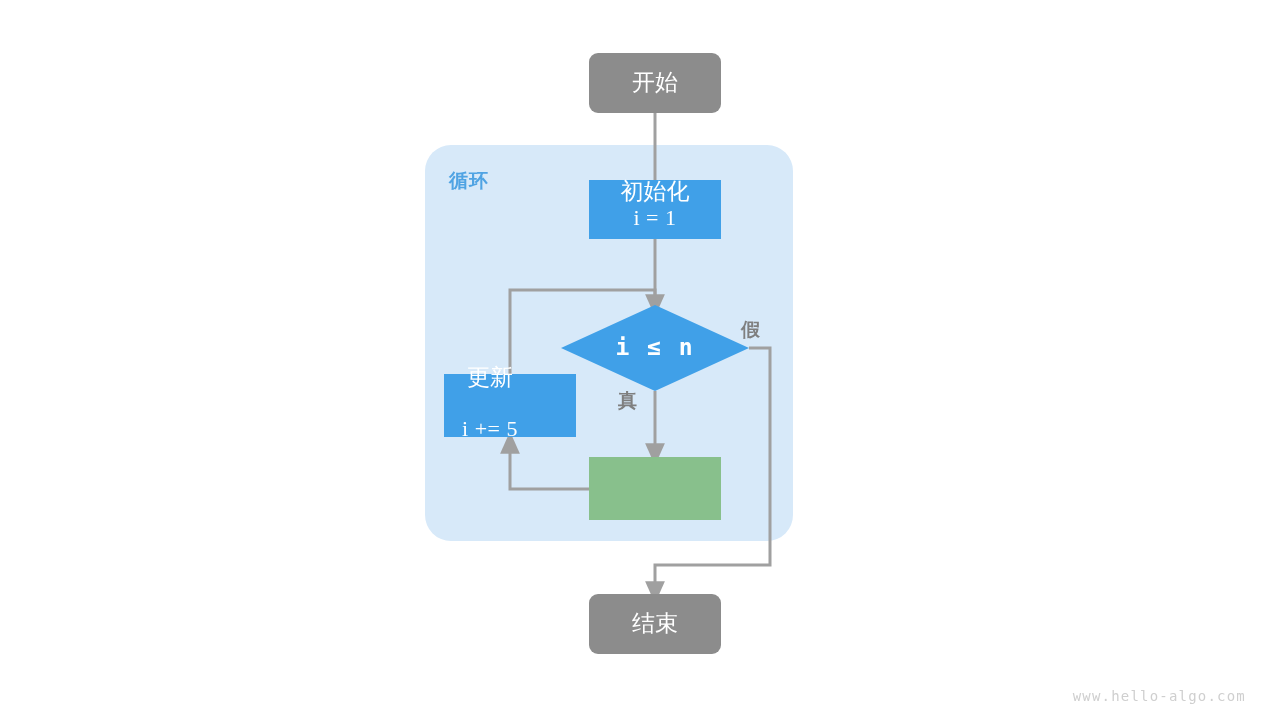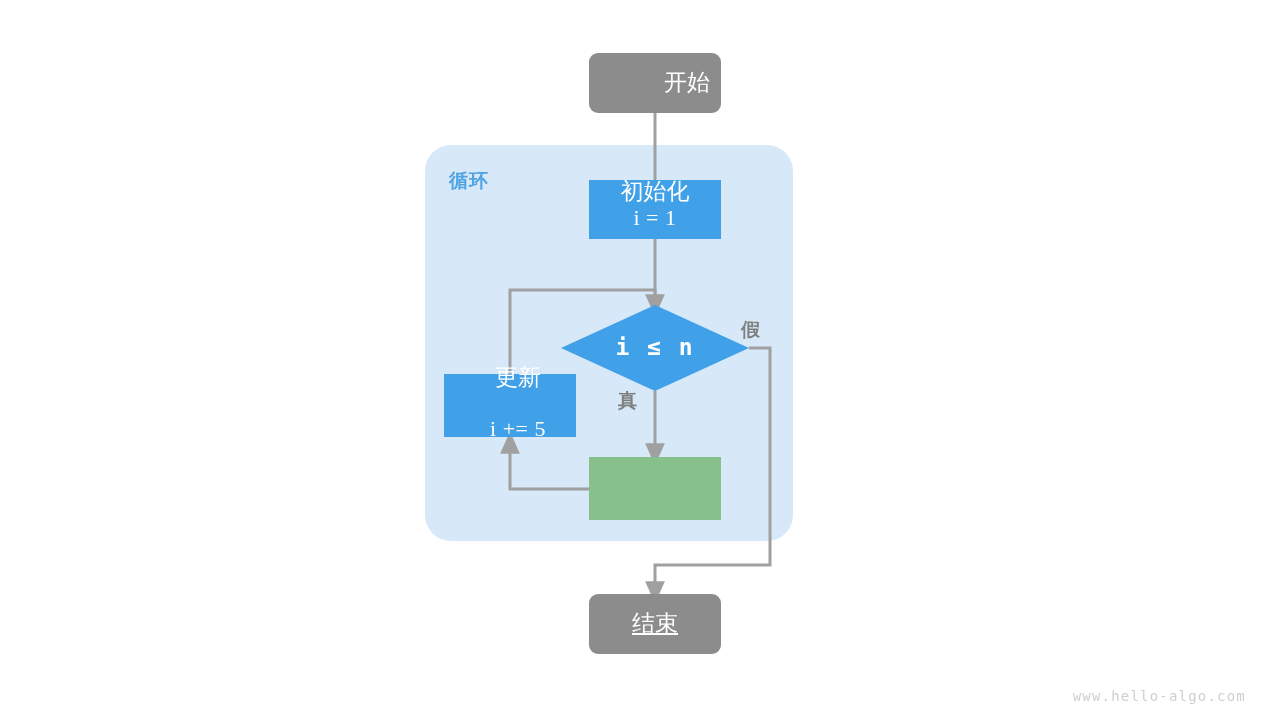--- a/index.html
+++ b/index.html
@@ -114,40 +114,40 @@
 
     <rect x="444" y="374" width="132" height="63" fill="#40A0E8"></rect>
 
     <rect x="589" y="457" width="132" height="63" fill="#88C08C"></rect>
 
     <rect x="589" y="594" width="132" height="60" rx="9" ry="9" fill="#8C8C8C"></rect>
   </svg>
 
   <div class="group-title">循环</div>
 
-  <div class="node-label" style="left:589px; top:53px; width:132px; height:60px;padding-left:32px;">
+  <div class="node-label" style="left:589px; top:53px; width:132px; height:60px;">
     <span class="cjk terminal-label">开始</span>
   </div>
 
   <div class="node-label" style="left:589px; top:180px; width:132px; height:49px;">
     <span class="cjk">初始化</span>
     <span class="mono">i = 1</span>
   </div>
 
   <div class="node-label" style="left:561px; top:305px; width:188px; height:86px;font-weight:bold;">
     <span class="diamond-label">i ≤ n</span>
   </div>
 
-  <div class="node-label" style="left:452px; top:374px; width:132px; height:58px;gap:24px;">
+  <div class="node-label" style="left:424px; top:374px; width:132px; height:58px;gap:24px;">
     <span class="cjk">更新</span>
     <span class="mono">i += 5</span>
   </div>
 
 
-  <div class="node-label" style="left:589px; top:594px; width:132px; height:60px;text-decoration:underline;">
+  <div class="node-label" style="left:589px; top:594px; width:132px; height:60px;">
     <span class="cjk terminal-label">结束</span>
   </div>
 
   <div class="edge-label" id="label-true">真</div>
   <div class="edge-label" id="label-false">假</div>
 
   <div class="watermark">www.hello-algo.com</div>
 
 </div>
 

